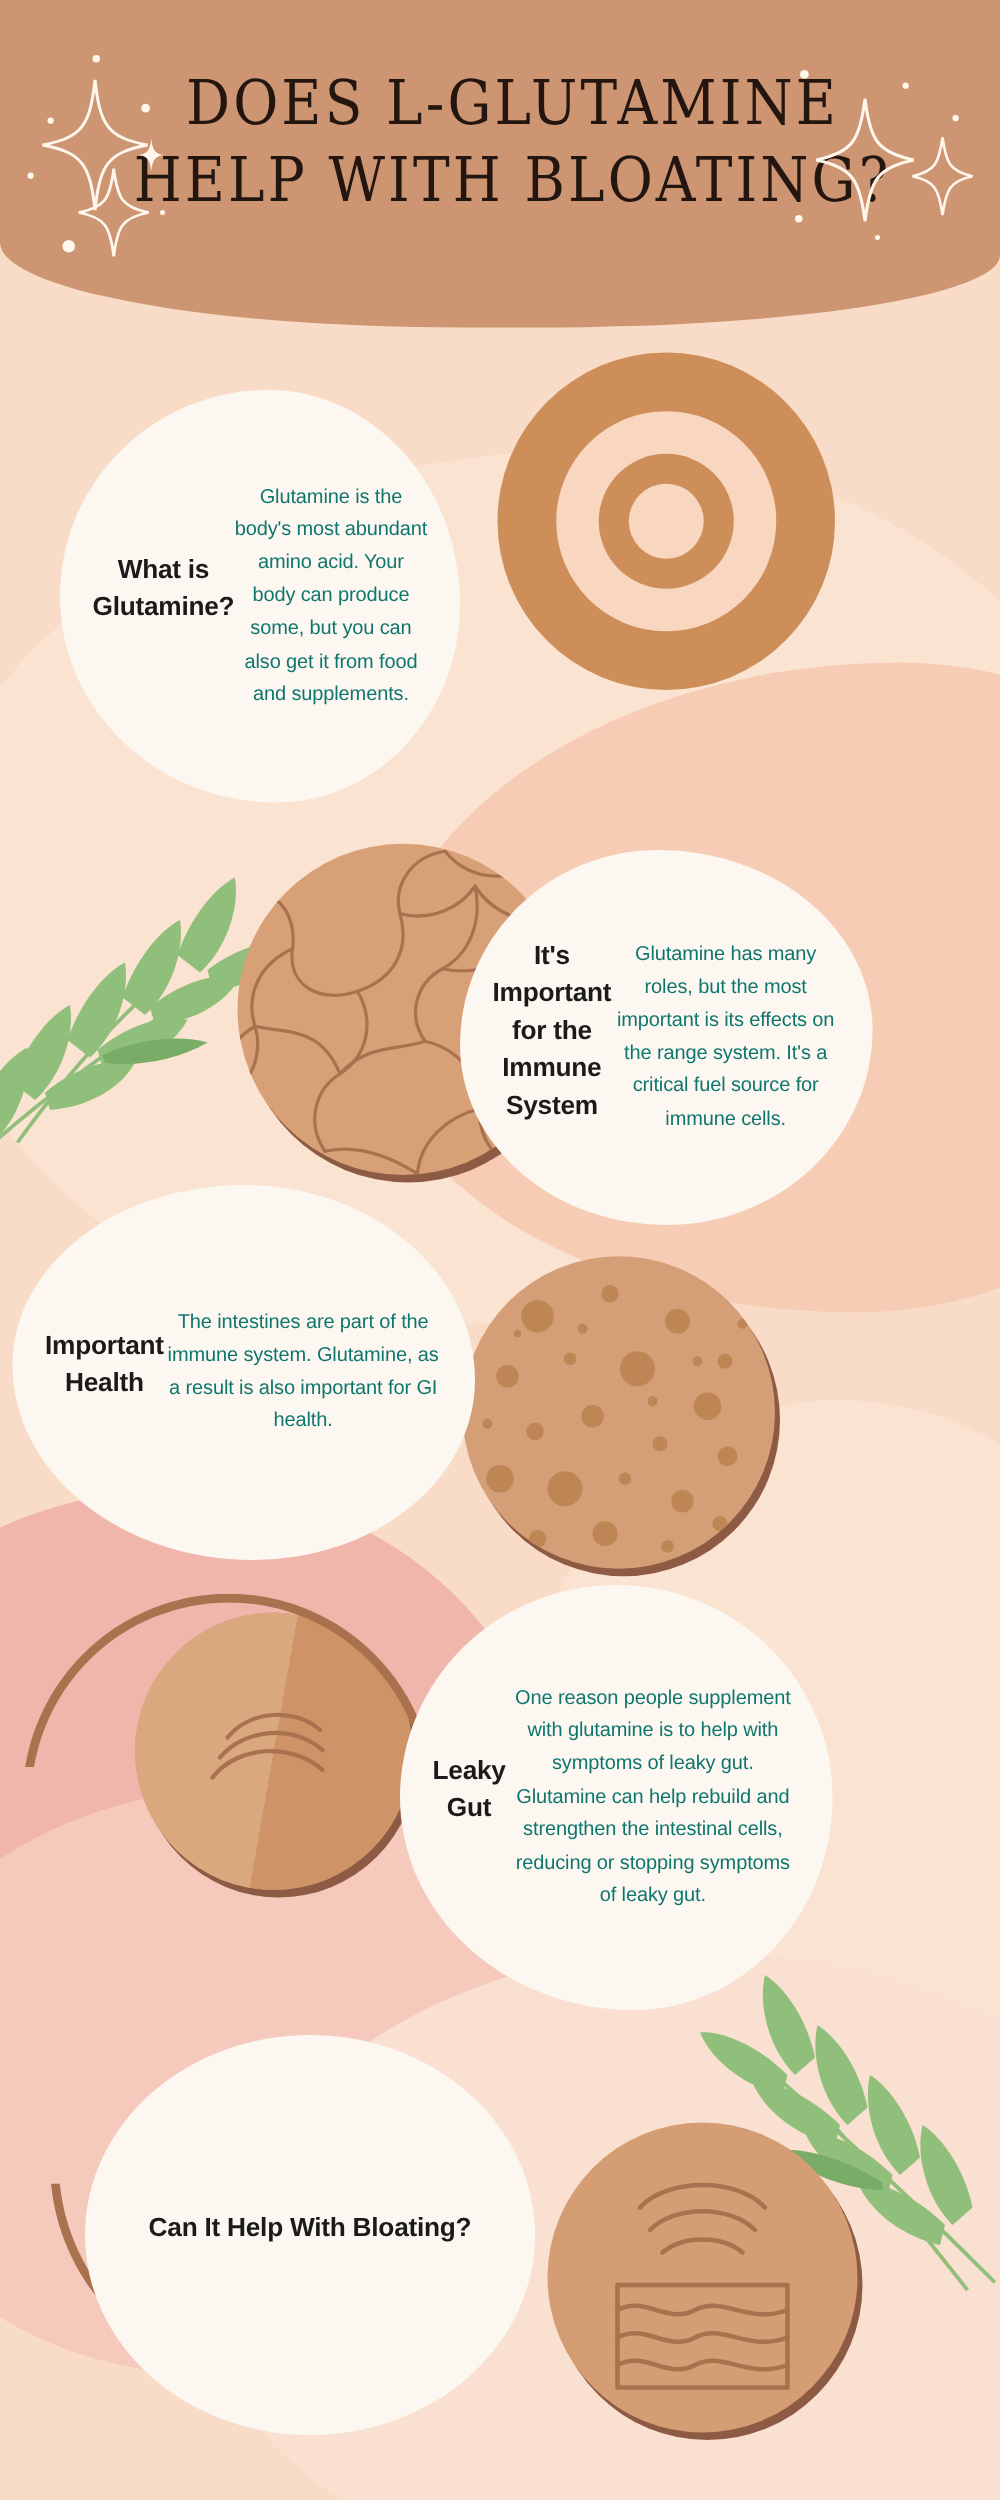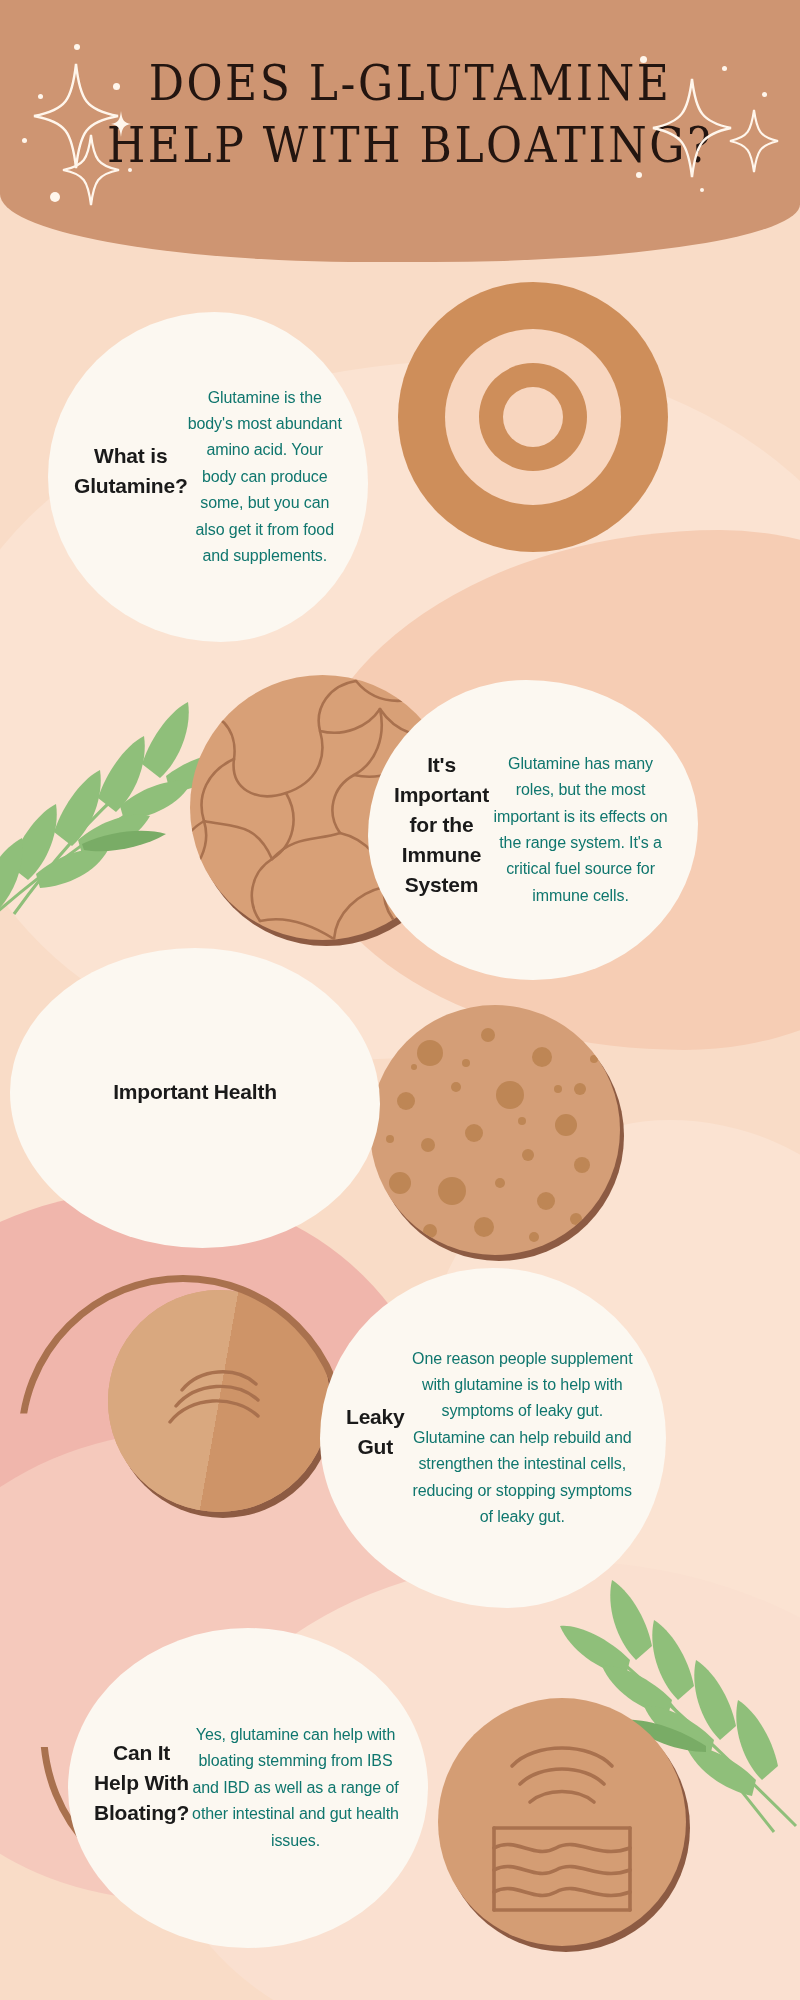--- a/index.html
+++ b/index.html
@@ -361,25 +361,25 @@
     <p>Glutamine is the body's most abundant amino acid. Your body can produce some, but you can also get it from food and supplements.</p>
   </div>
 
   <div class="card card-2">
     <h2>It's Important for the Immune System</h2>
     <p>Glutamine has many roles, but the most important is its effects on the range system. It's a critical fuel source for immune cells.</p>
   </div>
 
   <div class="card card-3">
     <h2>Important Health</h2>
+    <p>The intestines are part of the immune system. Glutamine, as a result is also important for GI health.</p>
   </div>
 
   <div class="card card-4">
     <h2>Leaky Gut</h2>
     <p>One reason people supplement with glutamine is to help with symptoms of leaky gut. Glutamine can help rebuild and strengthen the intestinal cells, reducing or stopping symptoms of leaky gut.</p>
   </div>
 
   <div class="card card-5">
     <h2>Can It Help With Bloating?</h2>
-    <p>Yes, glutamine can help with bloating stemming from IBS and IBD as well as a range of other intestinal and gut health issues.</p>
   </div>
 
 </div>
 
 </body></html>

